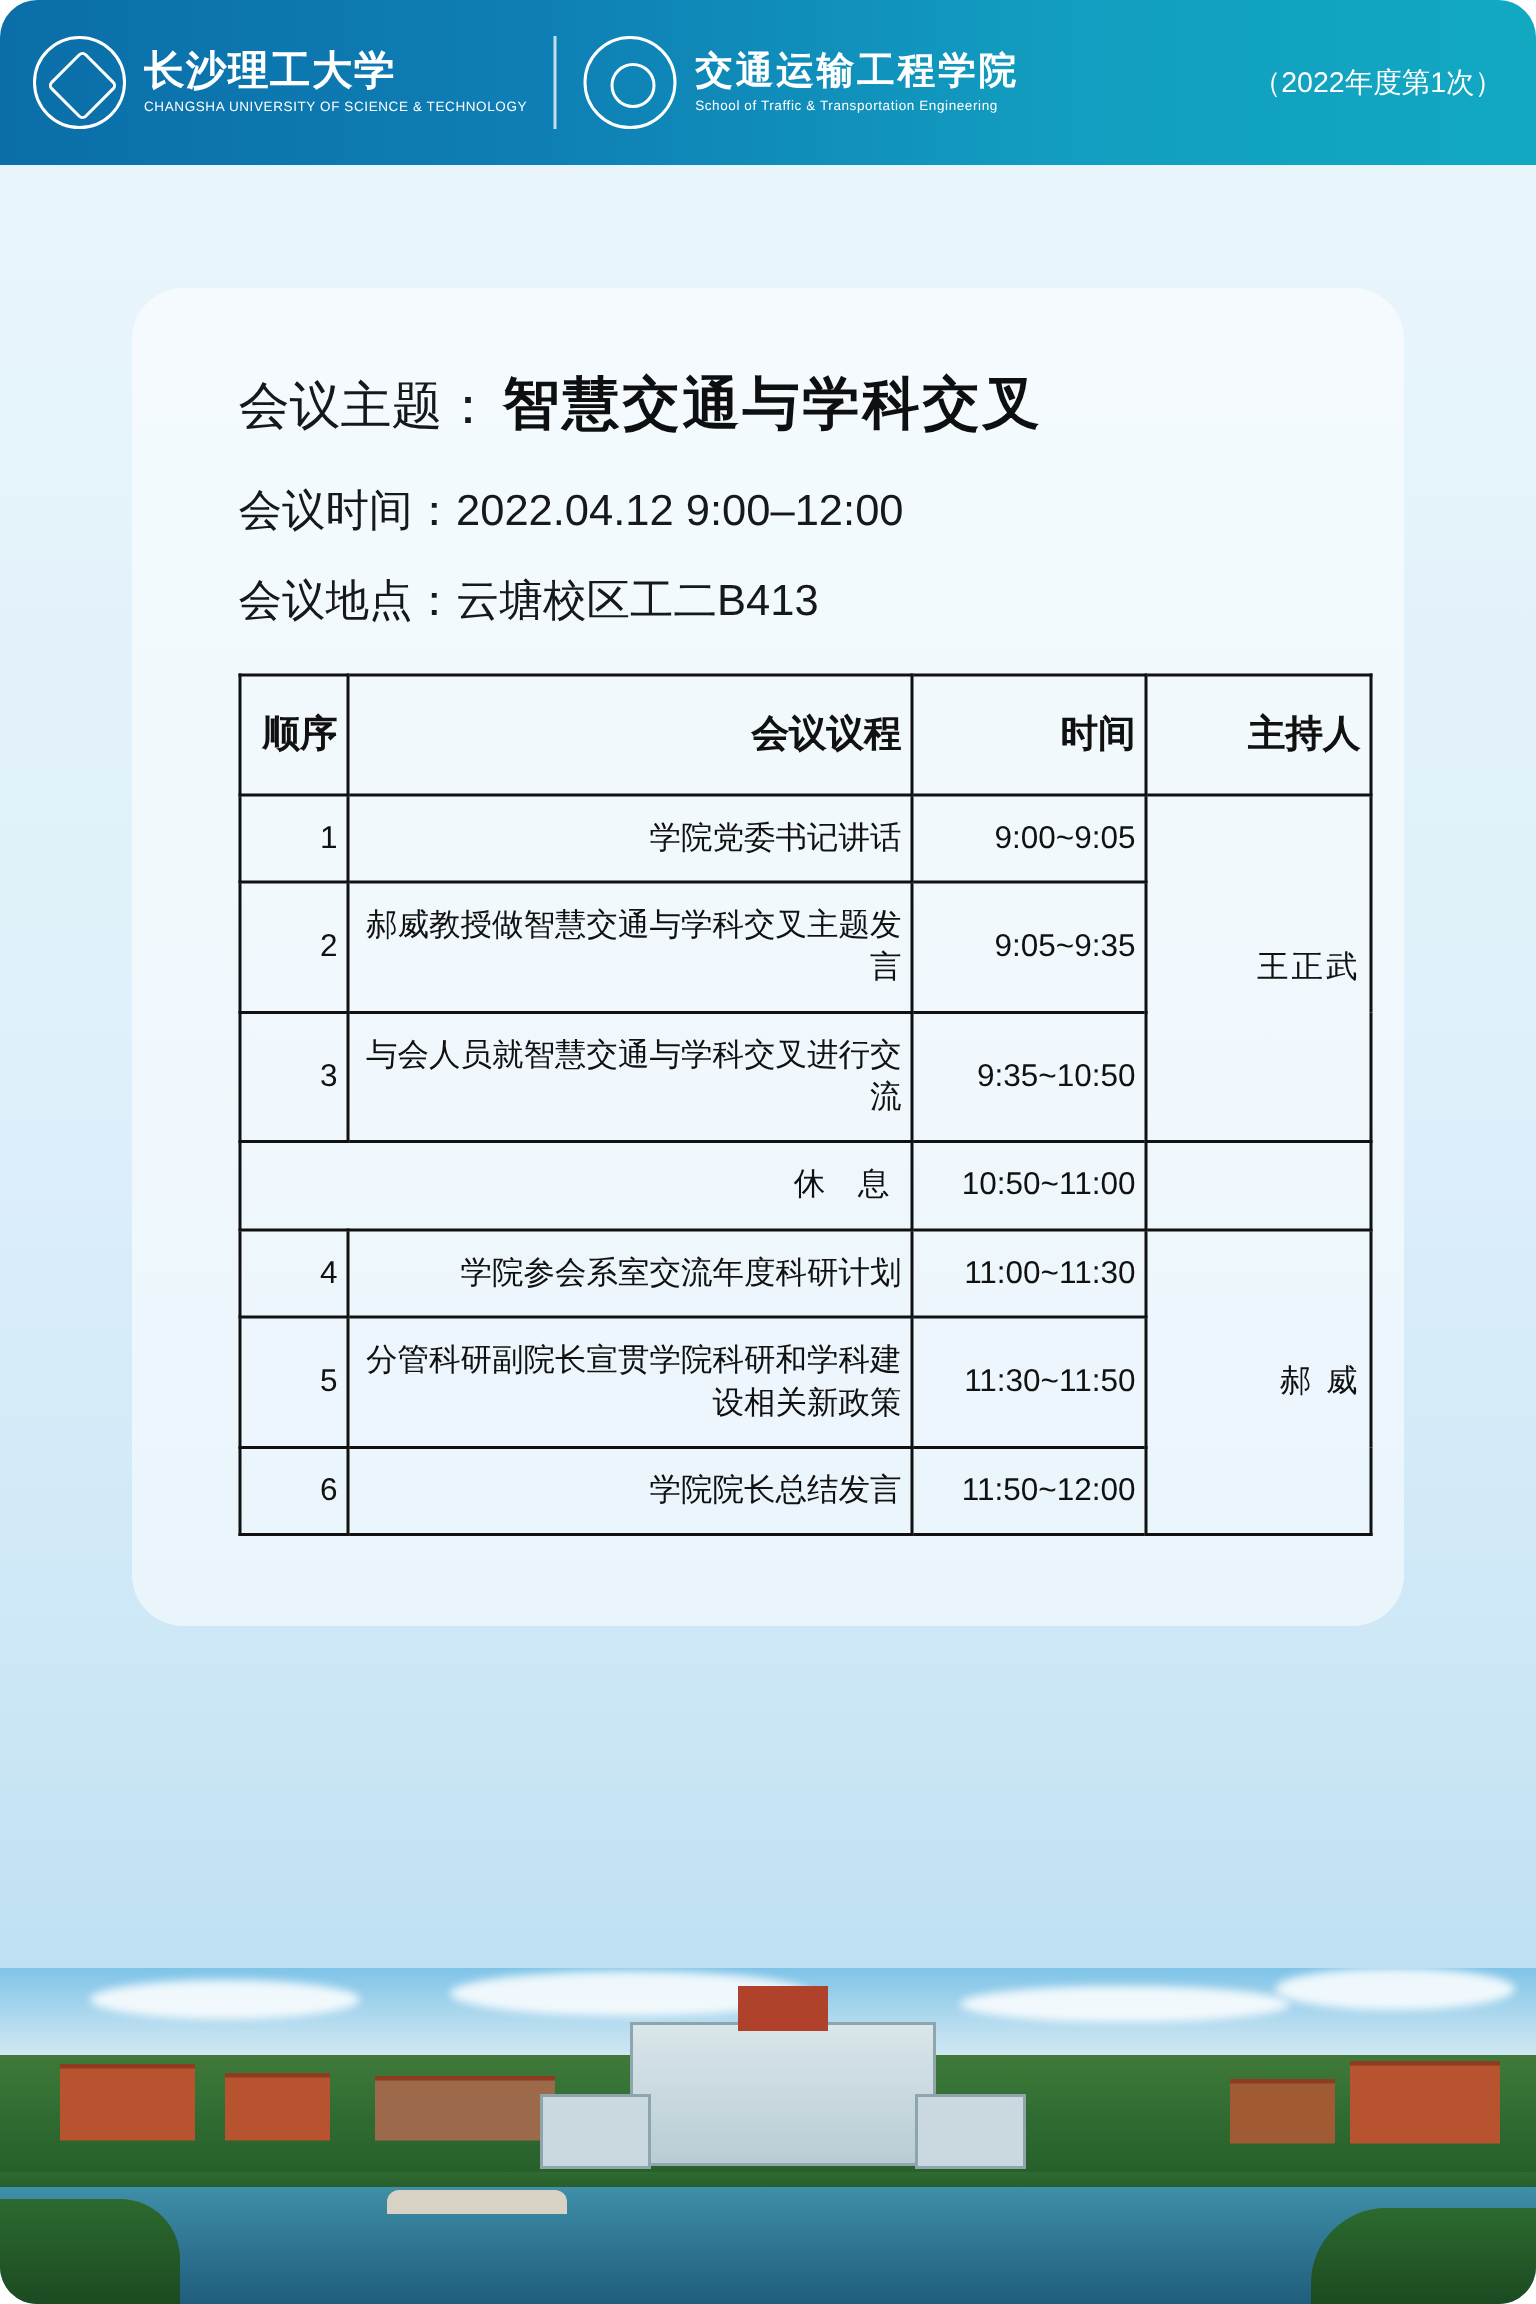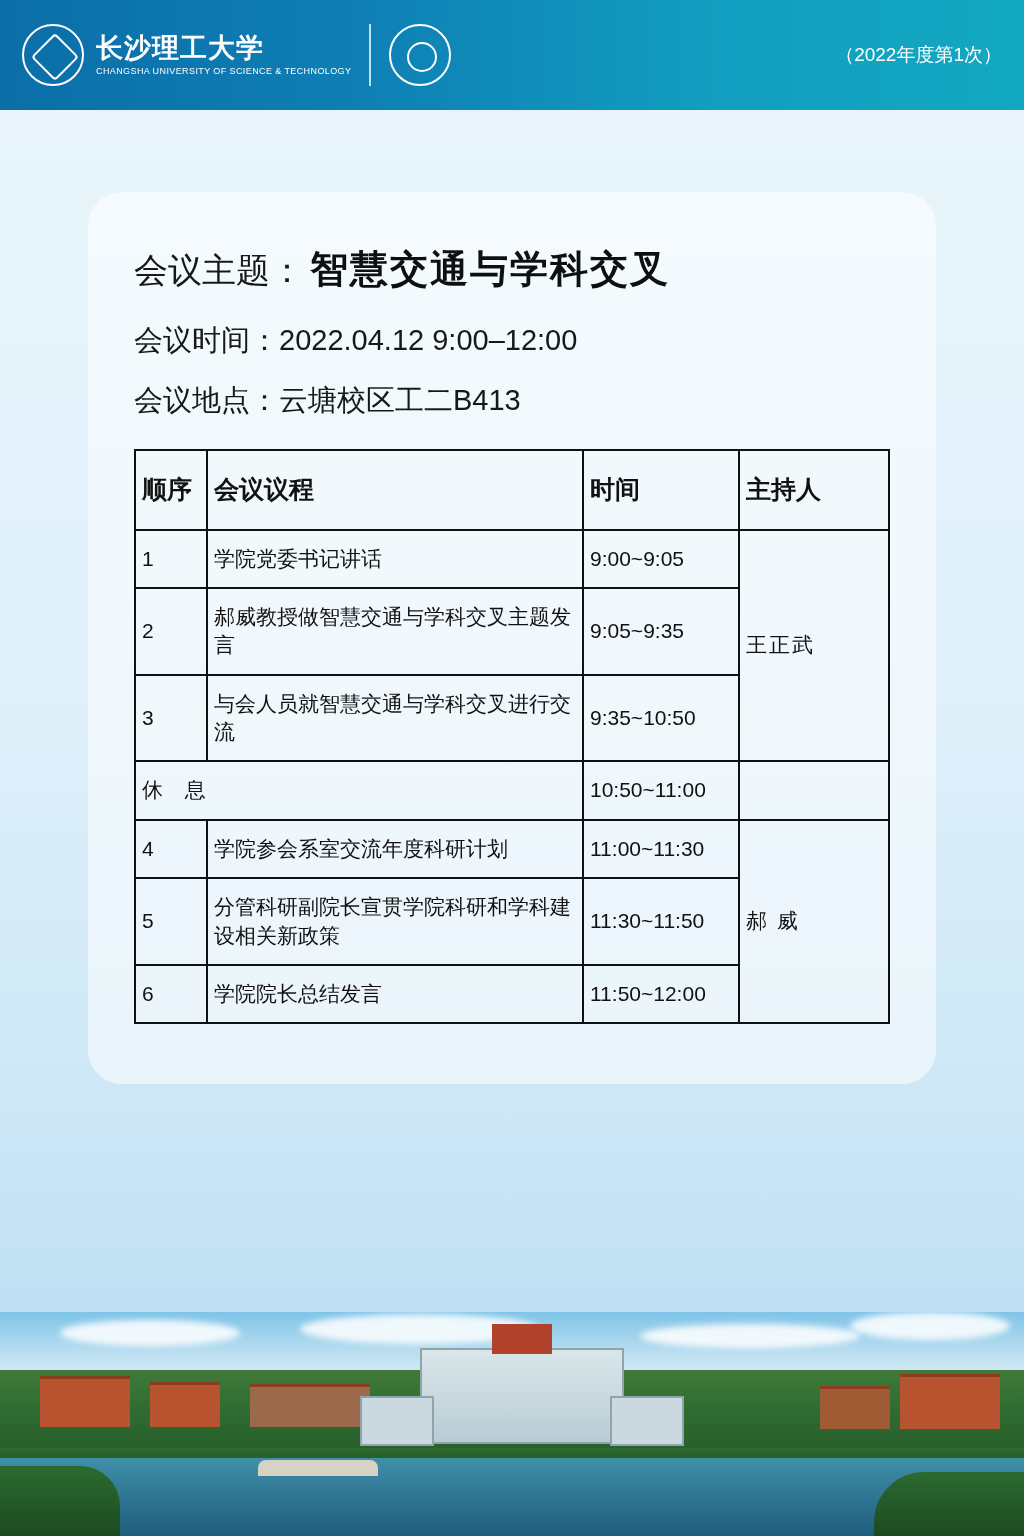--- a/index.html
+++ b/index.html
@@ -12,20 +12,21 @@
     font-family: "Liberation Sans", "DejaVu Sans", sans-serif;
     background: #ffffff;
     overflow: hidden;
   }
   .poster {
     position: relative;
     width: 1024px;
     height: 1536px;
     background: linear-gradient(180deg, #eaf6fb 0%, #dff0fa 45%, #cfe8f7 70%, #bfe0f3 85%, #aed8ee 100%);
     overflow: hidden;
+    border-radius: 25px;
   }
 
   
   .header {
     position: relative;
     height: 110px;
     background: linear-gradient(90deg, #0b6ea8 0%, #0e7fb5 35%, #129ec0 70%, #12a8c2 100%);
     display: flex;
     align-items: center;
     padding: 0 22px;
@@ -110,21 +111,21 @@
 
   
   .card {
     position: absolute;
     left: 88px;
     top: 192px;
     width: 848px;
     background: rgba(255,255,255,0.55);
     border-radius: 34px;
     box-sizing: border-box;
-    padding: 52px 46px 60px 46px;
+    padding: 52px 46px 60px 71px;
   }
   .meta-line {
     color: #16181a;
     font-size: 29px;
     margin-bottom: 20px;
     white-space: nowrap;
   }
   .topic-line {
     display: flex;
     align-items: baseline;
@@ -149,21 +150,21 @@
 
   
   table.agenda {
     border-collapse: collapse;
     width: 754px;
     margin-top: 28px;
     table-layout: fixed;
   }
   table.agenda td, table.agenda th {
     border: 2px solid #111;
-    text-align: left;
+    text-align: right;
     vertical-align: middle;
     color: #111;
     font-size: 21px;
     padding: 14px 6px;
     line-height: 1.35;
   }
   table.agenda th {
     font-size: 25px;
     font-weight: bold;
     padding: 22px 6px;
@@ -307,20 +308,24 @@
       <div class="uni-names">
         <div class="uni-cn">长沙理工大学</div>
         <div class="uni-en">CHANGSHA UNIVERSITY OF SCIENCE &amp; TECHNOLOGY</div>
       </div>
     </div>
 
     <div class="divider-v"></div>
 
     <div class="logo-group">
       <div class="seal seal2"></div>
+      <div class="uni-names">
+        <div class="college-cn">交通运输工程学院</div>
+        <div class="uni-en">School of Traffic &amp; Transportation Engineering</div>
+      </div>
     </div>
 
     <div class="header-right">
       <span class="header-sub">（2022年度第1次）</span>
     </div>
   </div>
 
   <div class="card">
 
     <div class="topic-line">

